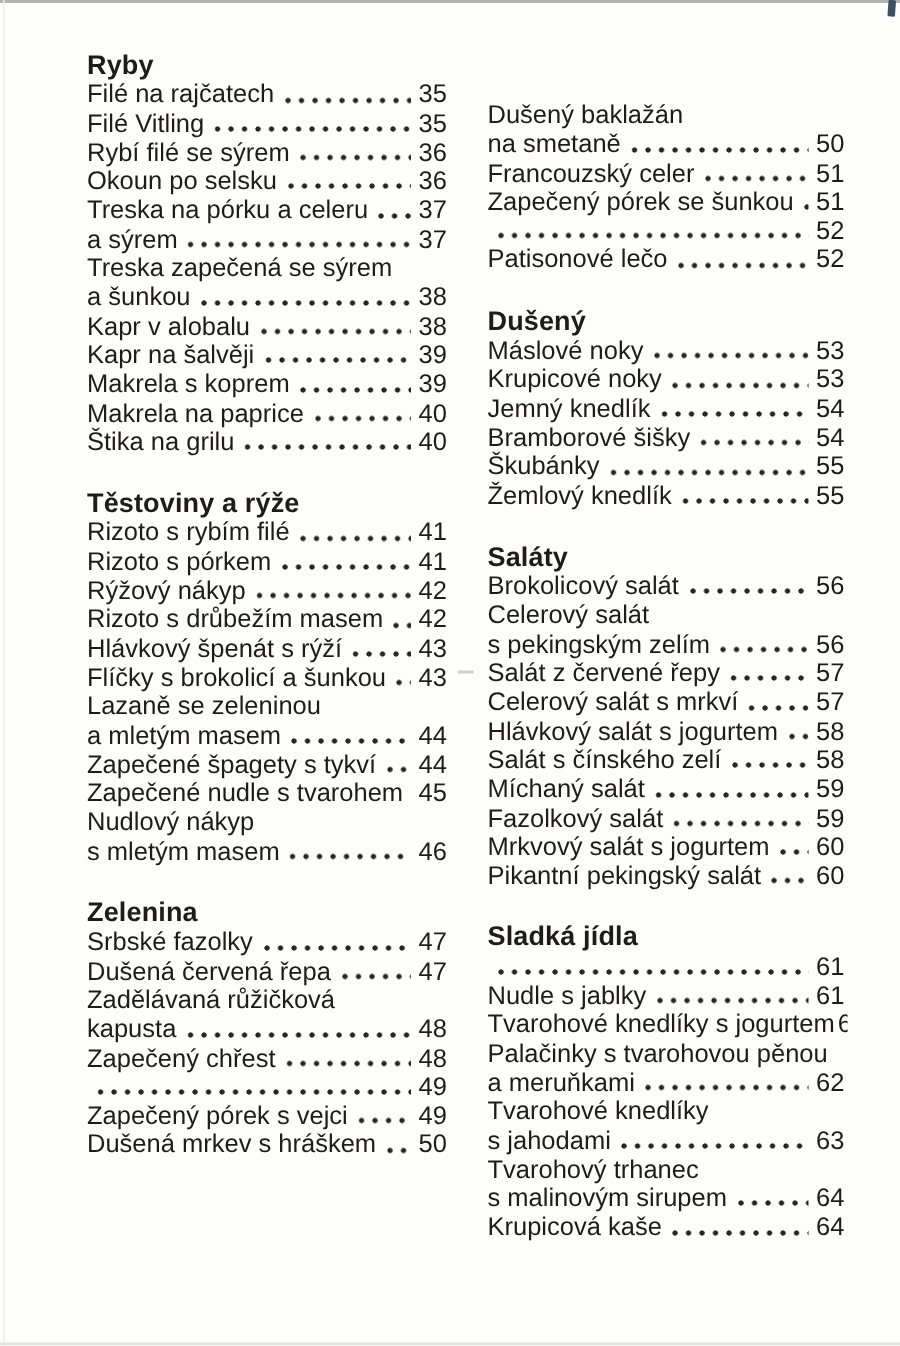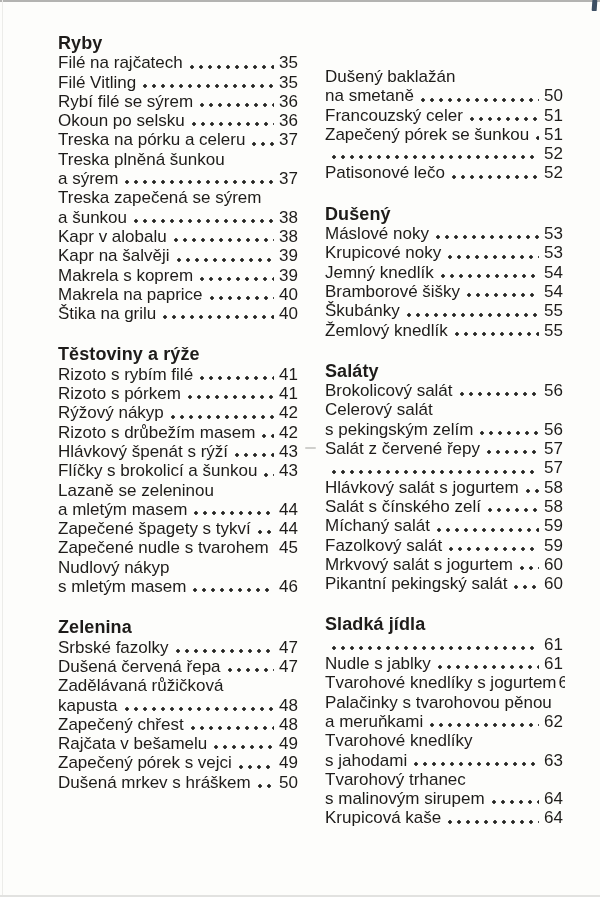--- a/index.html
+++ b/index.html
@@ -109,23 +109,20 @@
             <span class="title">Okoun po selsku</span>
             <span class="leader"></span>
             <span class="num">36</span>
           </div>
           <div class="row">
             <span class="title">Treska na pórku a celeru</span>
             <span class="leader"></span>
             <span class="num">37</span>
           </div>
           <div class="row">
-            <span class="title">Treska plněná šunkou</span>
-          </div>
-          <div class="row">
             <span class="title">a sýrem</span>
             <span class="leader"></span>
             <span class="num">37</span>
           </div>
           <div class="row">
             <span class="title">Treska zapečená se sýrem</span>
           </div>
           <div class="row">
             <span class="title">a šunkou</span>
             <span class="leader"></span>
@@ -235,21 +232,20 @@
             <span class="title">kapusta</span>
             <span class="leader"></span>
             <span class="num">48</span>
           </div>
           <div class="row">
             <span class="title">Zapečený chřest</span>
             <span class="leader"></span>
             <span class="num">48</span>
           </div>
           <div class="row">
-            <span class="title">Rajčata v bešamelu</span>
             <span class="leader"></span>
             <span class="num">49</span>
           </div>
           <div class="row">
             <span class="title">Zapečený pórek s vejci</span>
             <span class="leader"></span>
             <span class="num">49</span>
           </div>
           <div class="row">
             <span class="title">Dušená mrkev s hráškem</span>
@@ -335,20 +331,21 @@
             <span class="title">s pekingským zelím</span>
             <span class="leader"></span>
             <span class="num">56</span>
           </div>
           <div class="row">
             <span class="title">Salát z červené řepy</span>
             <span class="leader"></span>
             <span class="num">57</span>
           </div>
           <div class="row">
+            <span class="title">Celerový salát s mrkví</span>
             <span class="leader"></span>
             <span class="num">57</span>
           </div>
           <div class="row">
             <span class="title">Hlávkový salát s jogurtem</span>
             <span class="leader"></span>
             <span class="num">58</span>
           </div>
           <div class="row">
             <span class="title">Salát s čínského zelí</span>

